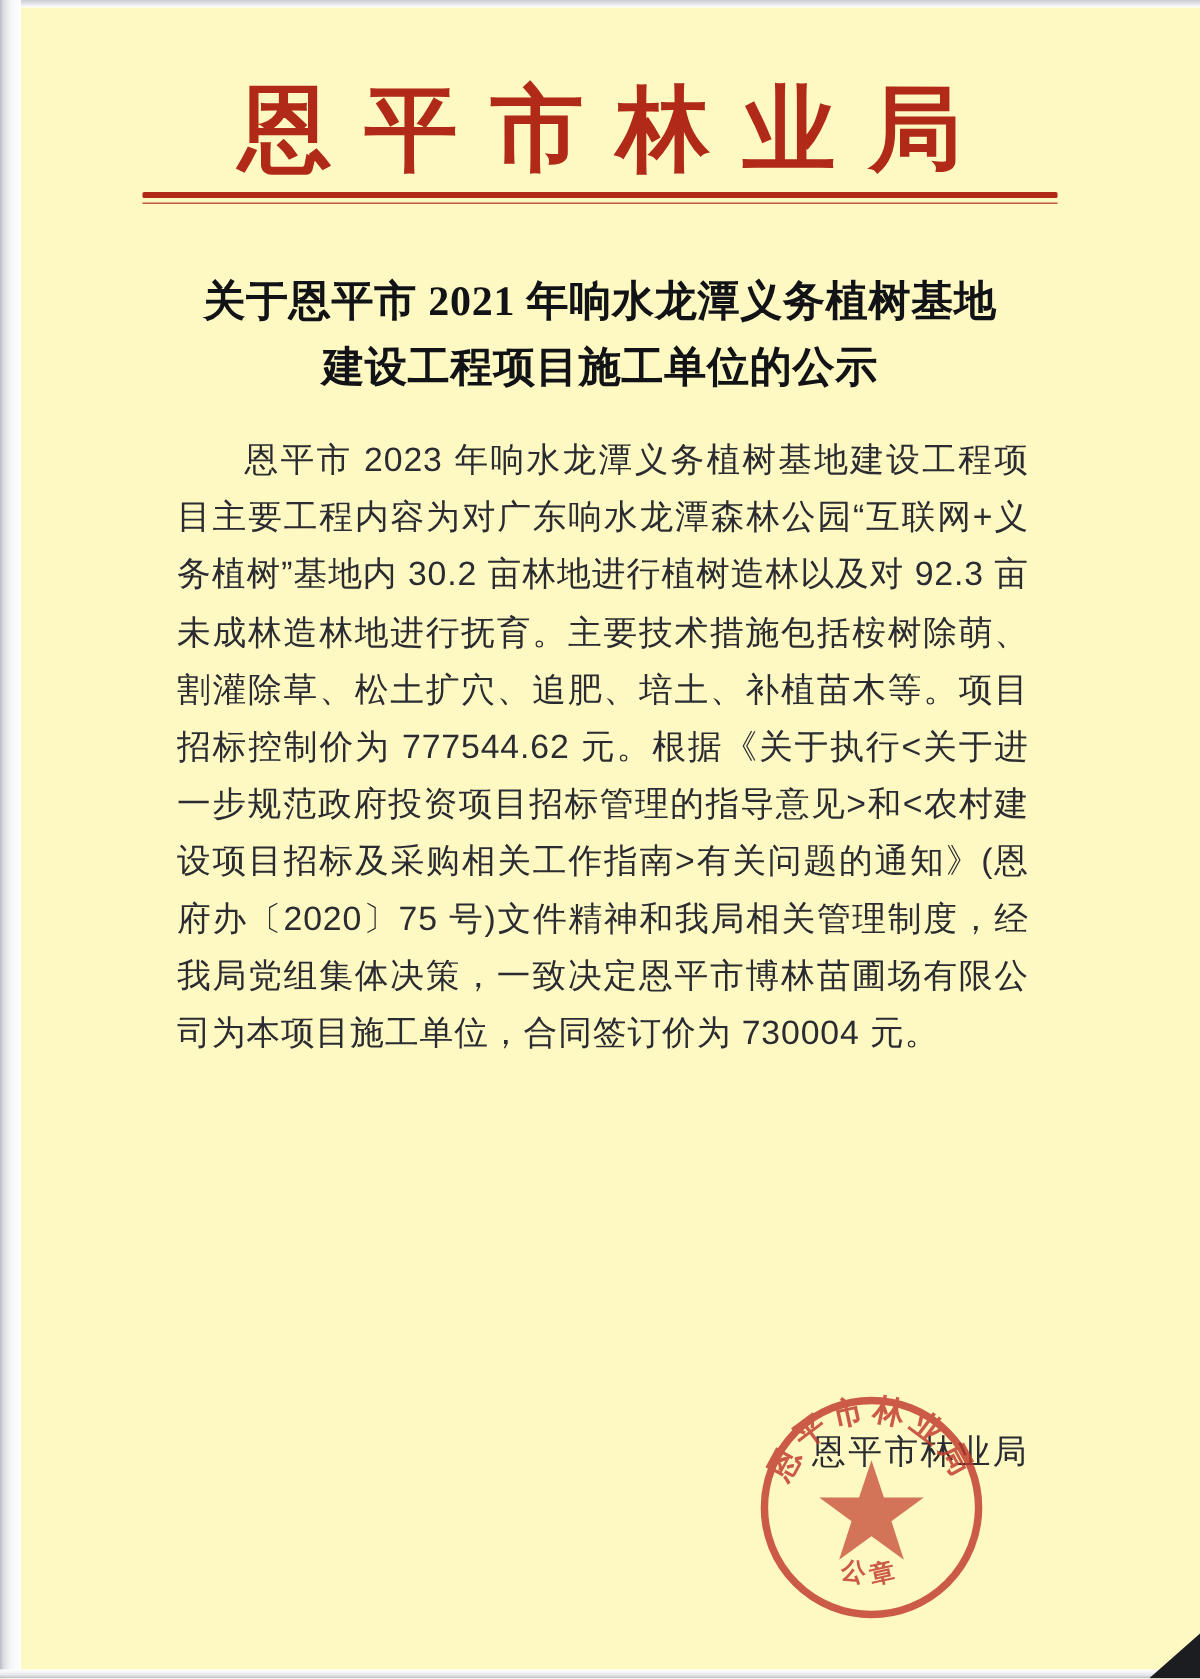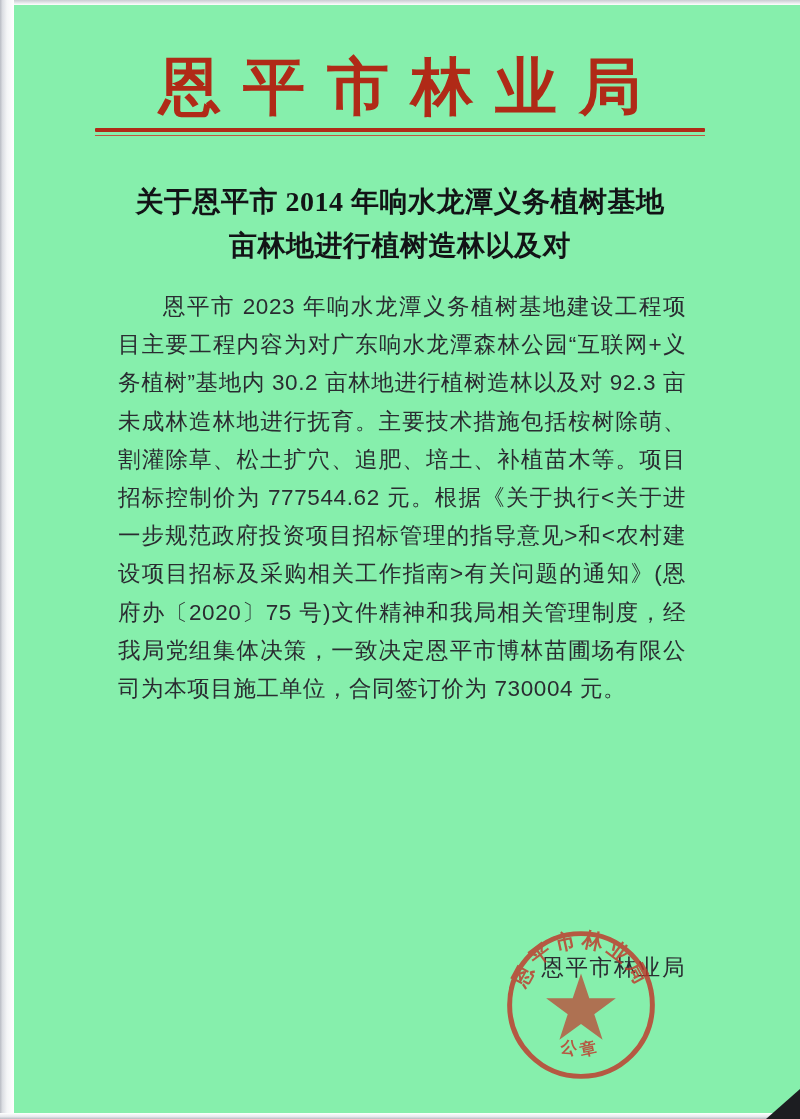--- a/index.html
+++ b/index.html
@@ -9,21 +9,21 @@
   }
   body {
     font-family: "Liberation Serif", "DejaVu Serif", serif;
   }
 
   .page {
     position: relative;
     width: 800px;
     height: 1119px;
     margin: 0 auto;
-    background: #86efac;
+    background: #fef9c3;
     overflow: hidden;
   }
 
   
   .scan-edge-left {
     position: absolute;
     top: 0;
     left: 0;
     width: 14px;
     height: 100%;
@@ -170,22 +170,22 @@
   <div class="letterhead">
     <div class="letterhead-title">恩平市林业局</div>
   </div>
 
   <div class="rule-wrap">
     <div class="rule-thick"></div>
     <div class="rule-thin"></div>
   </div>
 
   <div class="doc-title">
-    <span class="title-line">关于恩平市 2014 年响水龙潭义务植树基地</span>
-    <span class="title-line">亩林地进行植树造林以及对</span>
+    <span class="title-line">关于恩平市 2021 年响水龙潭义务植树基地</span>
+    <span class="title-line">建设工程项目施工单位的公示</span>
   </div>
 
   <div class="body-text">
     <p>恩平市 2023 年响水龙潭义务植树基地建设工程项目主要工程内容为对广东响水龙潭森林公园“互联网+义务植树”基地内 30.2 亩林地进行植树造林以及对 92.3 亩未成林造林地进行抚育。主要技术措施包括桉树除萌、割灌除草、松土扩穴、追肥、培土、补植苗木等。项目招标控制价为 777544.62 元。根据《关于执行&lt;关于进一步规范政府投资项目招标管理的指导意见&gt;和&lt;农村建设项目招标及采购相关工作指南&gt;有关问题的通知》(恩府办〔2020〕75 号)文件精神和我局相关管理制度，经我局党组集体决策，一致决定恩平市博林苗圃场有限公司为本项目施工单位，合同签订价为 730004 元。</p>
   </div>
 
   <div class="signature">
     <div>恩平市林业局</div>
   </div>
 

